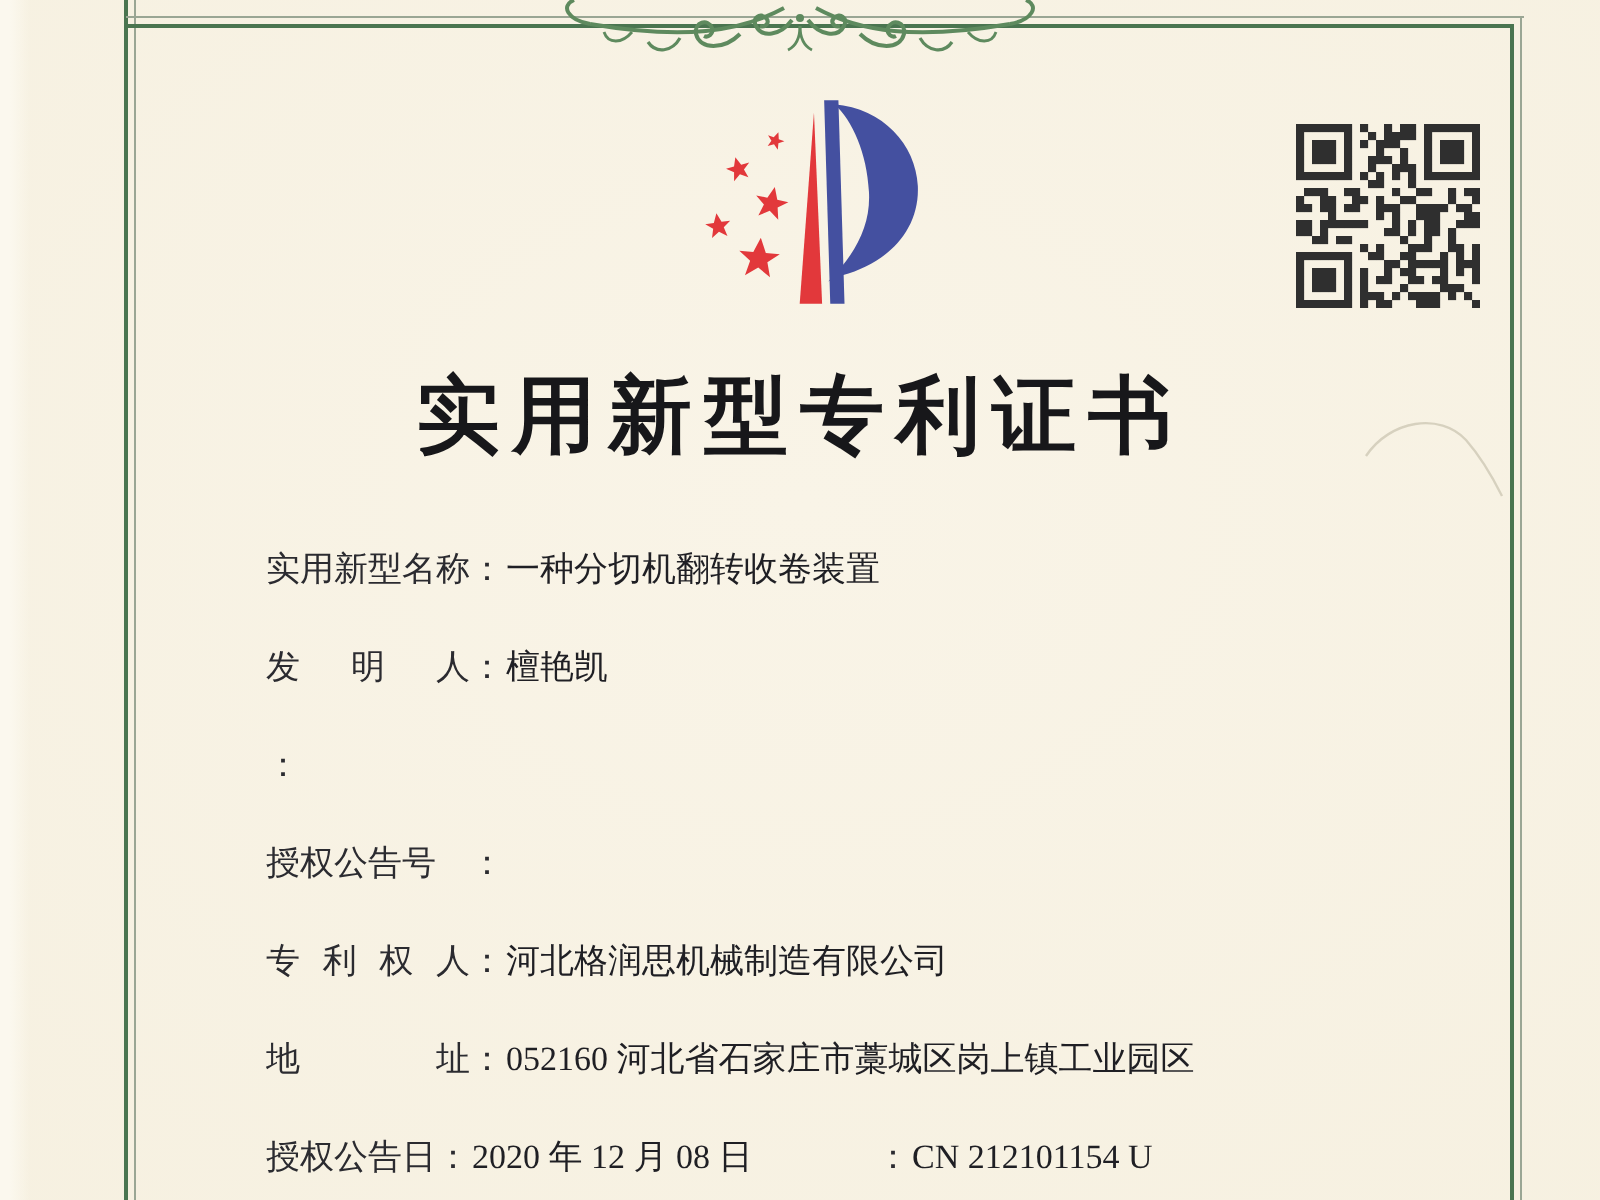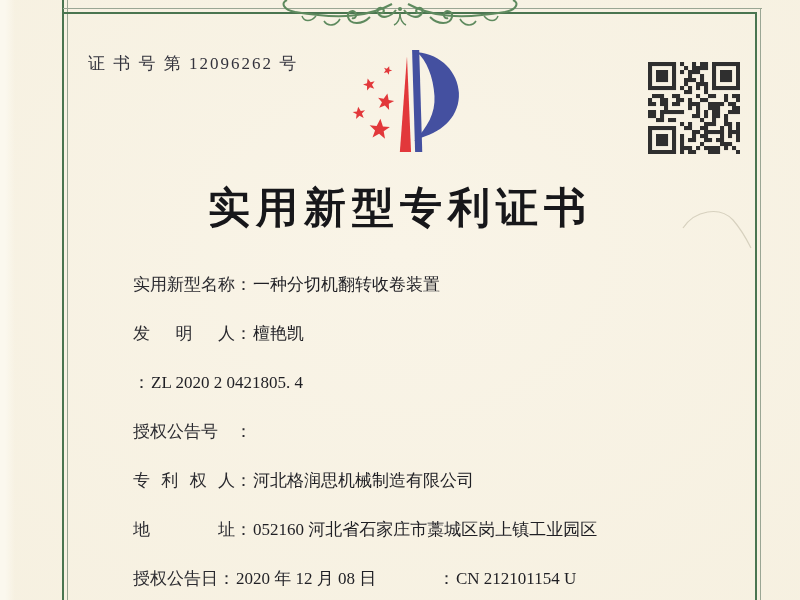--- a/index.html
+++ b/index.html
@@ -80,21 +80,20 @@
 
       <path d="M120,13 C120,19 118,23 114,25" stroke-width="1.4"></path>
       <path d="M120,13 C120,19 122,23 126,25" stroke-width="1.4"></path>
     </g>
   </svg>
 
   <svg class="scan-artifact" viewBox="675 198 90 60">
     <path d="M683,228 C695,210 720,206 733,220 C740,228 747,240 751,248" fill="none" stroke="#cfc9b6" stroke-width="1.2"></path>
   </svg>
 
-  <div class="cert-number">证 书 号 第 12096262 号</div>
 
   <svg class="logo" viewBox="0 0 110 100">
     <defs>
       <path id="star" d="M0,-10 L2.94,-3.09 L9.51,-3.09 L4.05,1.18 L5.88,8.09 L0,4 L-5.88,8.09 L-4.05,1.18 L-9.51,-3.09 L-2.94,-3.09 Z"></path>
     </defs>
 
     <path d="M64,2 C88,4 104,22 105,42 C106,64 90,80 68,86 C66,87 63,88 61,89 C74,76 82,62 81,45 C80,26 73,10 64,2 Z" fill="var(--logo-blue)"></path>
 
     <polygon points="59,0 66,0 69,100 62,100" fill="var(--logo-blue)"></polygon>
 
@@ -387,21 +386,20 @@
   </div>
 
   <div class="field-row">
     <span class="field-label spread">发明人</span>
     <span class="field-colon">：</span>
     <span class="field-value">檀艳凯</span>
   </div>
 
   <div class="field-row">
     <span class="field-colon">：</span>
-    <span class="field-value">ZL 2020 2 0421805. 4</span>
   </div>
 
   <div class="field-row">
     <span class="field-label">授权公告号</span>
     <span class="field-colon">：</span>
   </div>
 
   <div class="field-row">
     <span class="field-label spread">专利权人</span>
     <span class="field-colon">：</span>

